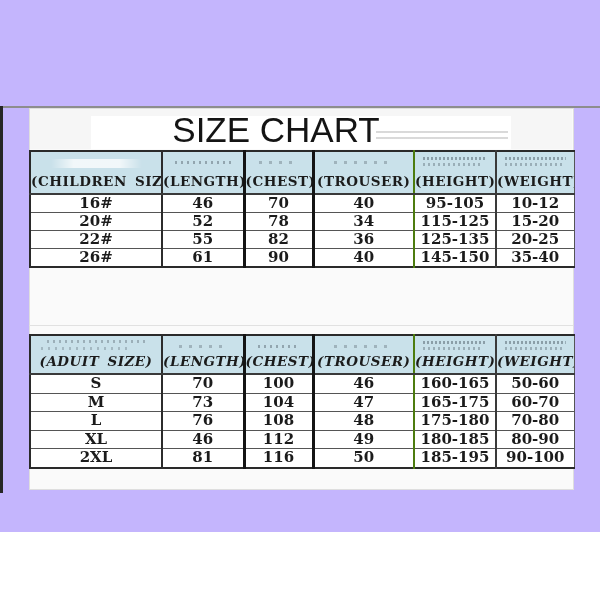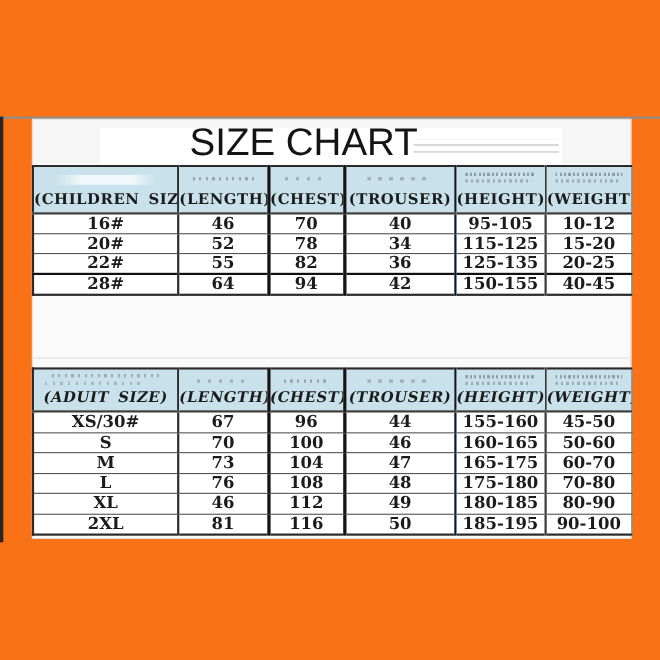--- a/index.html
+++ b/index.html
@@ -1,17 +1,17 @@
 <!DOCTYPE html>
 <html><head>
 <meta charset="utf-8">
 <style>
   html,body { margin:0; padding:0; background:#ffffff; }
   .page {
-    position:relative; width:600px; height:600px; background:#f97316;
+    position:relative; width:600px; height:532px; background:#c4b5fd;
     overflow:hidden; font-family:"DejaVu Serif", serif;
   }
   
   .top-edge { position:absolute; left:0; top:106px; width:600px; height:2px; background:#8d8d8d; }
   .left-edge { position:absolute; left:0; top:106px; width:3px; height:387px; background:#262626; }
   
   .sheet-frame { position:absolute; left:29px; top:108px; width:543px; height:380px; border:1px solid #dedede; background:#fafafa; }
   .title-strip { position:absolute; left:30px; top:109px; width:542px; height:40px; background:#f6f6f6; }
   .title-box { position:absolute; left:91px; top:116px; width:420px; height:33px; background:#ffffff; }
   .title {
@@ -39,21 +39,21 @@
     background:#c9e1ea; height:37px; vertical-align:bottom; padding-bottom:4px;
     font-size:13.5px; font-weight:bold; letter-spacing:0.5px; word-spacing:3px;
     position:relative; border-bottom:2px solid #3a3a3a;
   }
   .adult thead th { height:33px;font-style:italic; }
   .chart tbody td { height:17px; font-size:15px; font-weight:bold; line-height:17px; }
   .adult tbody td { height:17.5px; }
   .chart th:nth-child(2), .chart td:nth-child(2) { border-left:2px solid #2c2c2c; }
   .chart th:nth-child(3), .chart td:nth-child(3) { border-left:3px solid #141414; }
   .chart th:nth-child(4), .chart td:nth-child(4) { border-left:3px solid #141414;margin-left:48px; }
-  .chart th:nth-child(5), .chart td:nth-child(5) { border-left:2px solid #0f172a; }
+  .chart th:nth-child(5), .chart td:nth-child(5) { border-left:2px solid #4d7c0f; }
   .chart th:nth-child(6), .chart td:nth-child(6) { border-left:2px solid #3a3a3a; }
   tr.thick td { border-top:2px solid #101010; }
 
   
   .art { position:absolute; display:block; }
   .art.dense { left:8px; right:8px; top:5px; height:10px;
     background:
       repeating-linear-gradient(90deg, rgba(88,104,114,.55) 0 2px, rgba(0,0,0,0) 2px 4px) top/100% 3px no-repeat,
       repeating-linear-gradient(90deg, rgba(88,104,114,.42) 0 2px, rgba(0,0,0,0) 2px 5px) 0 6px/94% 3px no-repeat; }
   .art.dots { left:12px; right:12px; top:9px; height:3px;
@@ -117,27 +117,27 @@
         <td>15-20</td>
       </tr>
       <tr>
         <td>22#</td>
         <td>55</td>
         <td>82</td>
         <td>36</td>
         <td>125-135</td>
         <td>20-25</td>
       </tr>
-      <tr class="thick">
-        <td>28#</td>
-        <td>64</td>
-        <td>94</td>
-        <td>42</td>
-        <td>150-155</td>
-        <td>40-45</td>
+      <tr>
+        <td>26#</td>
+        <td>61</td>
+        <td>90</td>
+        <td>40</td>
+        <td>145-150</td>
+        <td>35-40</td>
       </tr>
     </tbody>
   </table>
 
   <table class="chart adult">
     <colgroup>
       <col style="width:132px">
         <col style="width:82px">
         <col style="width:69px">
       <col style="width:101px">
@@ -149,28 +149,20 @@
         <th><i class="art dots2"></i><span>(ADUIT SIZE)</span></th>
         <th><i class="art sparse"></i><span>(LENGTH)</span></th>
         <th><i class="art dots"></i><span>(CHEST)</span></th>
         <th><i class="art sparse"></i><span>(TROUSER)</span></th>
         <th><i class="art dense"></i><span>(HEIGHT)</span></th>
         <th><i class="art dense"></i><span>(WEIGHT)</span></th>
       </tr>
     </thead>
     <tbody>
       <tr>
-        <td>XS/30#</td>
-        <td>67</td>
-        <td>96</td>
-        <td>44</td>
-        <td>155-160</td>
-        <td>45-50</td>
-      </tr>
-      <tr>
         <td>S</td>
         <td>70</td>
         <td>100</td>
         <td>46</td>
         <td>160-165</td>
         <td>50-60</td>
       </tr>
       <tr>
         <td>M</td>
         <td>73</td>

